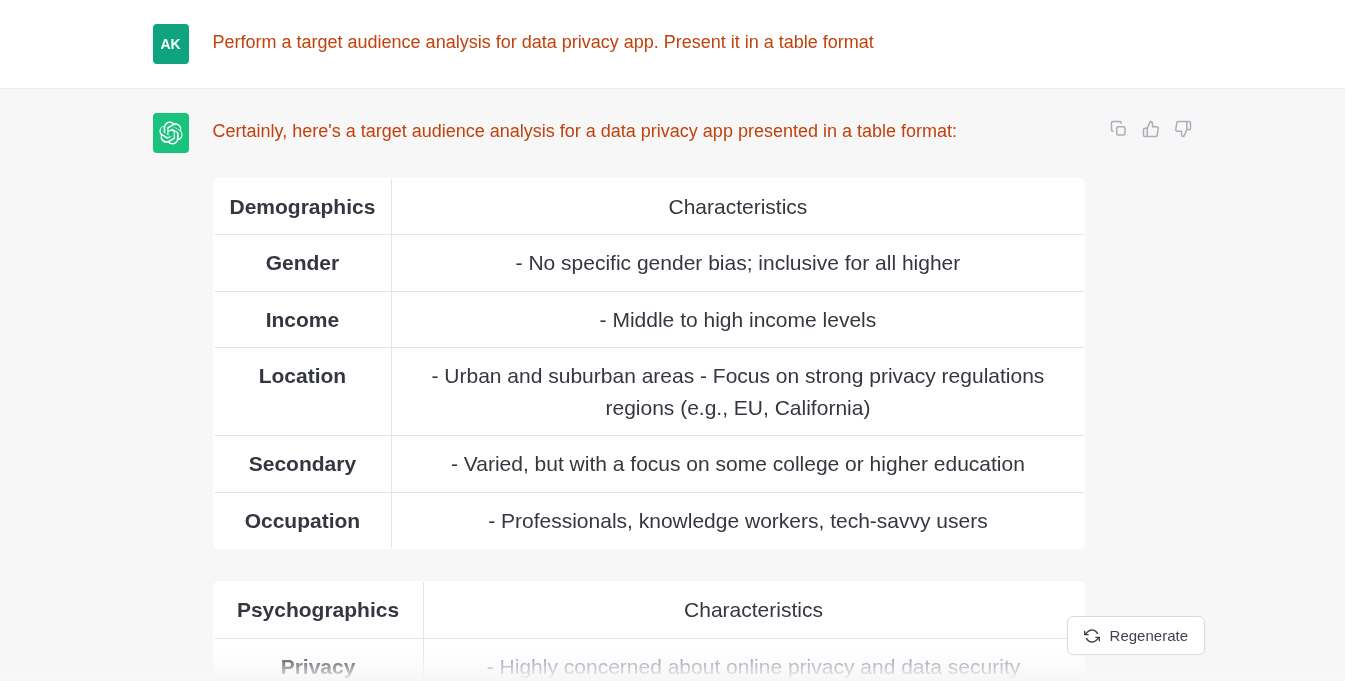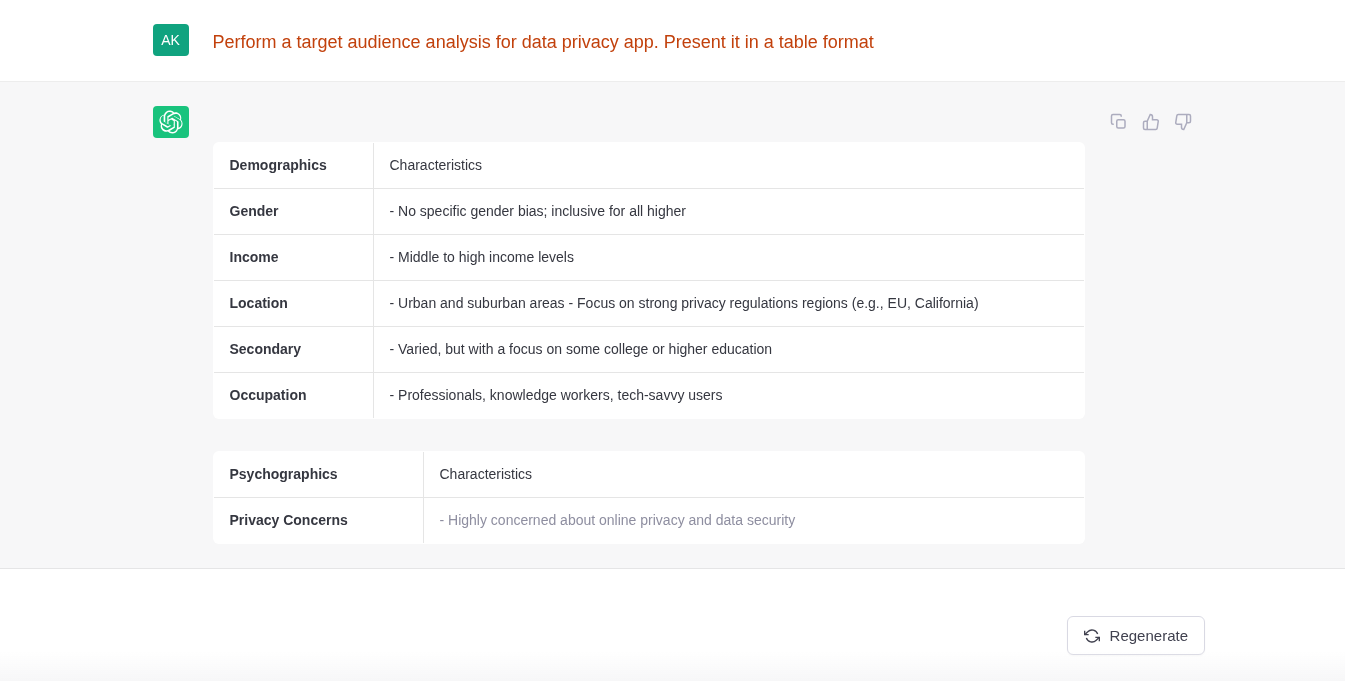--- a/index.html
+++ b/index.html
@@ -30,28 +30,28 @@
     .message-inner {
       max-width: 1080px;
       margin: 0 auto;
       padding: 24px 20px;
       display: flex;
       gap: 24px;
       position: relative;
     }
     .avatar {
       width: 36px;
-      height: 32px;
+      height: 40px;
       border-radius: 4px;
       flex-shrink: 0;
       display: flex;
       align-items: center;
       justify-content: center;
       font-size: 14px;
-      font-weight: 400;
+      font-weight: 700;
       color: #fff;
     }
     .avatar.user-avatar {
       background: #10a37f;
     }
     .avatar.assistant-avatar {
       background: #19c37d;
     }
     .assistant-avatar svg {
       width: 24px;
@@ -95,24 +95,24 @@
       width: 100%;
       border-collapse: collapse;
       margin-top: 32px;
       border: 1px solid #d9d9e3;
       border-radius: 6px;
       overflow: hidden;
       background: #fff;
     }
     .data-table th,
     .data-table td {
-      text-align: left;
+      text-align: center;
       padding: 12px 16px;
       border-bottom: 1px solid #e5e5e5;
-      font-size: 14px;
+      font-size: 21px;
       vertical-align: top;
     }
     .data-table tr:last-child th,
     .data-table tr:last-child td {
       border-bottom: none;
     }
     .data-table th {
       font-weight: 400;
       color: #353740;
       background: #fff;
@@ -179,20 +179,21 @@
   </div>
 
   <div class="message-row assistant">
     <div class="message-inner">
       <div class="avatar assistant-avatar">
         <svg viewBox="0 0 41 41">
           <path d="M37.5324 16.8707C37.9808 15.5241 38.1363 14.0974 37.9886 12.6859C37.8409 11.2744 37.3934 9.91076 36.6746 8.68622C35.6226 6.86078 33.9682 5.43978 31.9856 4.65216C30.003 3.86454 27.8136 3.75604 25.7639 4.34402C24.8129 3.2623 23.6247 2.40433 22.2882 1.83714C20.9517 1.26995 19.5023 0.98784 18.0408 1.01026C15.9335 1.00601 13.8796 1.67599 12.1827 2.92187C10.4859 4.16776 9.2356 5.92436 8.61528 7.93564C7.22957 8.21935 5.92078 8.79461 4.77563 9.62339C3.63048 10.4522 2.67474 11.5158 1.97036 12.7441C0.912423 14.5653 0.475964 16.6805 0.725136 18.7756C0.974308 20.8706 1.89589 22.8322 3.35459 24.3692C2.9062 25.7158 2.75069 27.1425 2.89841 28.554C3.04614 29.9655 3.49361 31.3291 4.21239 32.5537C5.2644 34.3791 6.9188 35.8001 8.90139 36.5877C10.884 37.3754 13.0734 37.4839 15.1231 36.8959C16.0741 37.9776 17.2623 38.8356 18.5988 39.4028C19.9353 39.97 21.3847 40.2521 22.8462 40.2297C24.9537 40.2339 27.0078 39.5638 28.7047 38.3177C30.4016 37.0716 31.6519 35.3148 32.2721 33.3033C33.6578 33.0196 34.9666 32.4443 36.1117 31.6155C37.2569 30.7868 38.2126 29.7231 38.917 28.4948C39.975 26.6737 40.4115 24.5585 40.1624 22.4634C39.9132 20.3684 38.9916 18.4068 37.533 16.8697L37.5324 16.8707ZM22.8477 37.6299C21.0368 37.6325 19.283 37.0033 17.8877 35.8509L18.1334 35.7117L26.4084 30.9339C26.6164 30.8155 26.7892 30.6441 26.9088 30.4373C27.0284 30.2305 27.0904 29.9956 27.0884 29.7571V18.0898L30.5851 20.1082C30.6037 20.1173 30.6196 20.1311 30.6315 20.1482C30.6433 20.1654 30.6506 20.1854 30.6527 20.2063V29.8611C30.6502 31.922 29.8274 33.8972 28.3665 35.3534C26.9057 36.8096 24.9269 37.628 22.866 37.6299H22.8477ZM6.08482 30.4537C5.17897 28.8879 4.85266 27.0504 5.16226 25.2637L5.40791 25.4111L13.6877 30.1889C13.894 30.3093 14.1288 30.3728 14.368 30.3728C14.6072 30.3728 14.842 30.3093 15.0483 30.1889L25.1499 24.3583V28.3948C25.1513 28.4157 25.1473 28.4367 25.1383 28.4557C25.1293 28.4747 25.1155 28.4912 25.0983 28.5035L16.7261 33.3376C14.9397 34.3657 12.816 34.6512 10.8217 34.1314C8.82744 33.6116 7.1254 32.3291 6.08482 30.4537ZM3.91237 12.4111C4.81698 10.8405 6.24232 9.64042 7.93887 9.02148V18.8605C7.93657 19.0991 7.99826 19.3341 8.11756 19.5411C8.23686 19.7481 8.40951 19.9197 8.61745 20.0386L18.6923 25.8557L15.1956 27.8741C15.1772 27.8852 15.1563 27.8914 15.1349 27.8921C15.1135 27.8928 15.0923 27.888 15.0732 27.8781L6.70094 23.0476C4.82589 22.0068 3.54358 20.1847 3.02377 18.189C2.50396 16.1934 2.78909 14.0766 3.81899 12.2866L3.91237 12.4111ZM32.6767 19.1408L22.5751 13.3102L26.0718 11.2918C26.0902 11.2807 26.1111 11.2745 26.1325 11.2738C26.1539 11.2731 26.1751 11.2779 26.1942 11.2878L34.5664 16.1183C36.4416 17.1592 37.724 18.9813 38.2438 20.977C38.7636 22.9726 38.4784 25.0895 37.4484 26.8794C36.5437 28.4499 35.1183 29.6499 33.4218 30.2689V20.4299C33.4245 20.1912 33.363 19.9561 33.2437 19.749C33.1244 19.5419 32.9517 19.3703 32.7437 19.2514L32.6767 19.1408ZM36.1428 15.8962L35.8972 15.7488L27.6222 10.971C27.4158 10.8505 27.181 10.787 26.9418 10.787C26.7026 10.787 26.4678 10.8505 26.2615 10.971L16.16 16.8016V12.7651C16.1586 12.7442 16.1626 12.7232 16.1716 12.7042C16.1806 12.6852 16.1944 12.6687 16.2116 12.6564L24.5838 7.82232C26.3702 6.79425 28.4939 6.50872 30.4882 7.02855C32.4825 7.54838 34.1846 8.83085 35.2252 10.7062C36.131 12.2721 36.4573 14.1095 36.1477 15.8962H36.1428ZM14.2588 23.0681L10.7621 21.0497C10.7435 21.0406 10.7276 21.0268 10.7158 21.0097C10.7039 20.9925 10.6966 20.9725 10.6945 20.9516V11.2968C10.697 9.23592 11.5199 7.26074 12.9808 5.80453C14.4416 4.34832 16.4204 3.52989 18.4813 3.52799C20.2922 3.52541 22.046 4.15462 23.4413 5.30702L23.1957 5.44621L14.9207 10.224C14.7126 10.3424 14.5398 10.5138 14.4202 10.7206C14.3006 10.9274 14.2386 11.1623 14.2407 11.4008L14.2588 23.0681ZM16.1576 19.0015L20.6543 16.4008L25.1557 18.9967V24.2029L20.659 26.8036L16.1576 24.2077V19.0015Z"></path>
         </svg>
       </div>
       <div class="message-content">
+        <div class="message-text">Certainly, here's a target audience analysis for a data privacy app presented in a table format:</div>
 
         <table class="data-table">
           <tbody>
               <tr>
             <th class="col1">Demographics</th>
             <th>Characteristics</th>
           </tr>
           <tr>
             <th class="col1">Gender</th>
             <td>- No specific gender bias; inclusive for all higher</td>

